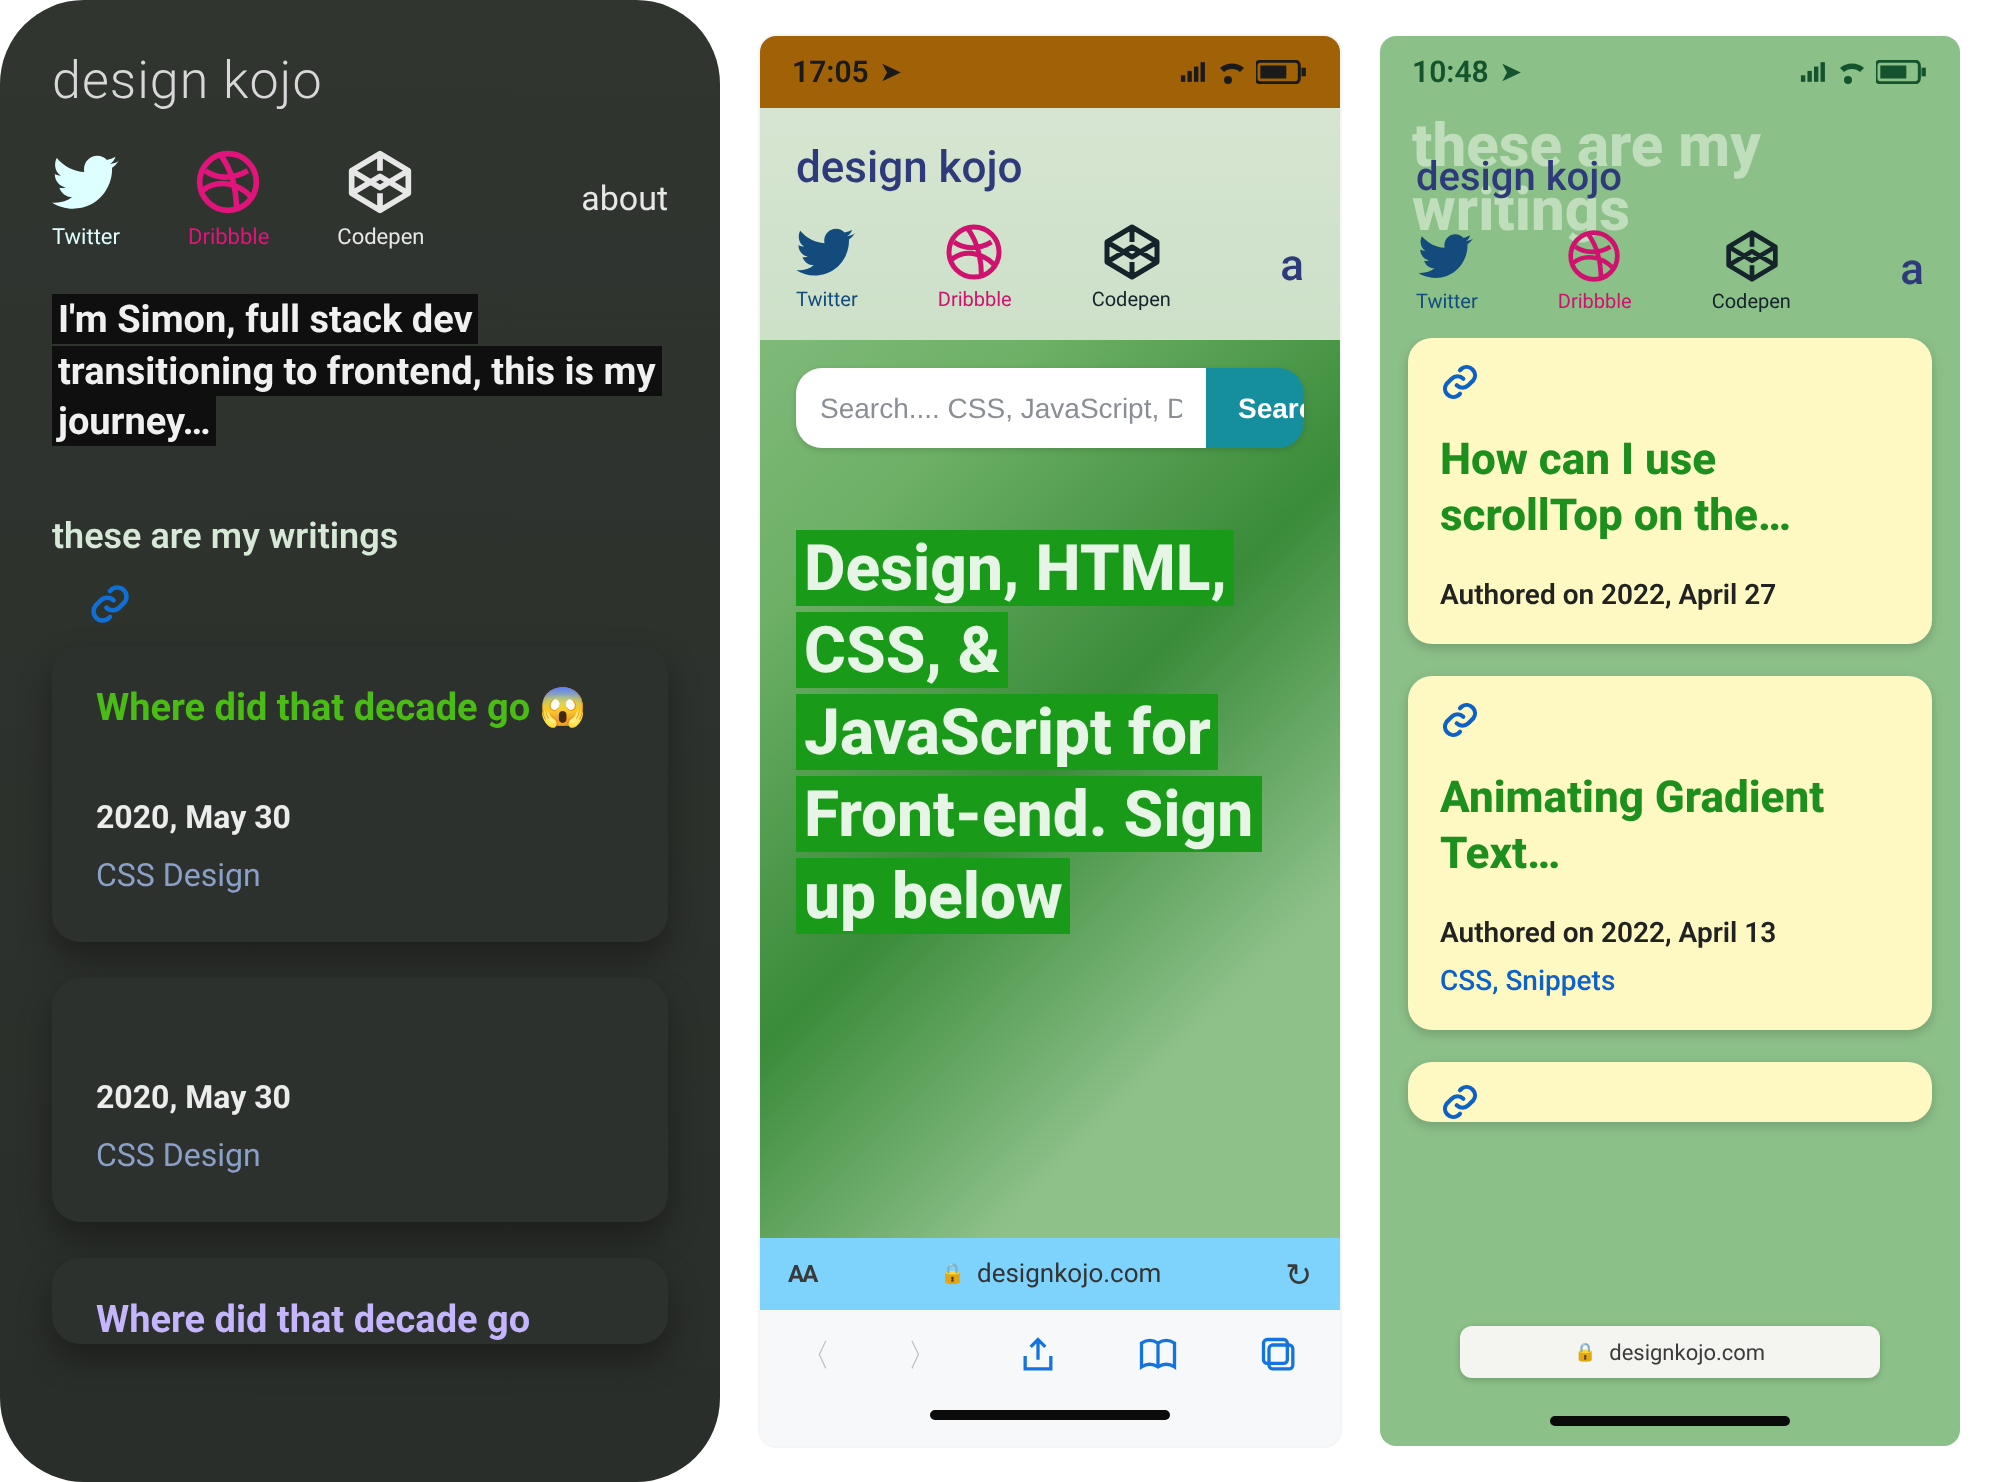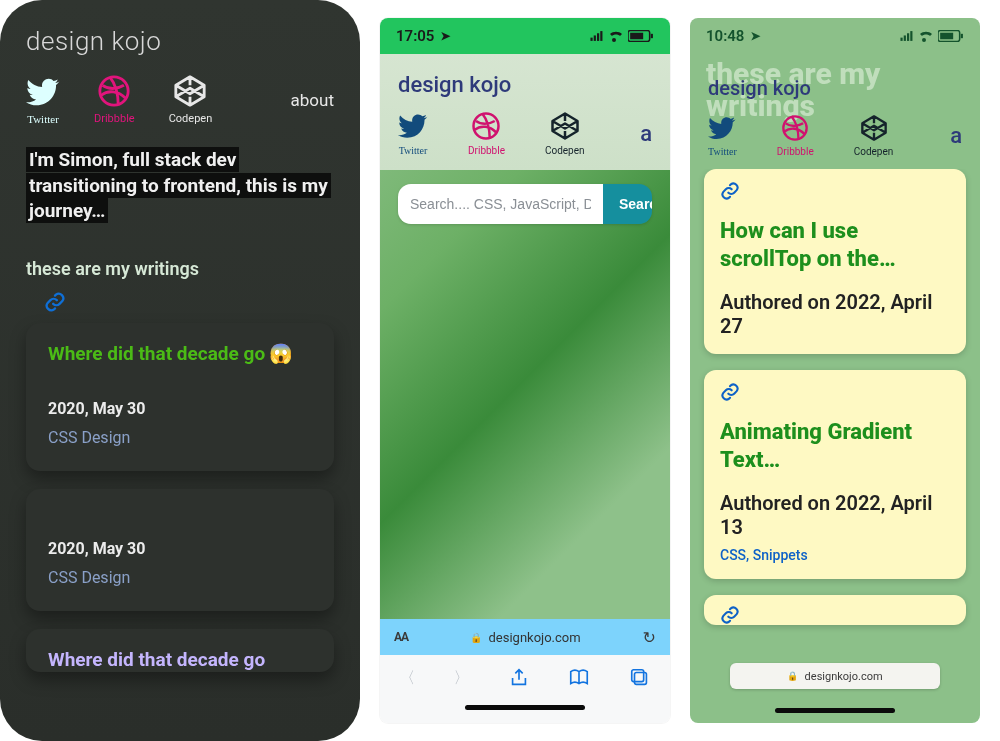--- a/index.html
+++ b/index.html
@@ -9,21 +9,21 @@
   
   .phone-dark {
     width: 360px; height: 741px; position: relative;
     background: linear-gradient(180deg,#303530 0%, #2a2e2a 100%);
     border-radius: 42px; overflow: hidden; color: #e9ecef;
   }
   .phone-dark .inner { padding: 26px 26px 0 26px; }
   .brand-dark { font-size: 26px; font-weight: 300; color: #d8d8d8; letter-spacing: 0.5px; margin-bottom: 18px; }
   .socials { display: flex; align-items: flex-end; gap: 34px; }
   .social { display: flex; flex-direction: column; align-items: center; gap: 4px; font-size: 11px; cursor: pointer; }
-  .social.twitter { color: #dff; font-family: Liberation Serif, serif; }
+  .social.twitter { color: #dff; }
   .social.dribbble { color: #e1147c; }
   .social.codepen { color: #e7e7e7; }
   .social svg { width: 34px; height: 34px; }
   .about-link { margin-left: auto; align-self: center; font-size: 17px; color: #e7e7e7; cursor: pointer; }
   .intro { margin-top: 22px; font-size: 19px; font-weight: 700; line-height: 1.35; color: #f0f0f0; }
   .intro span { background: #0e0f0e; box-decoration-break: clone; -webkit-box-decoration-break: clone; padding: 1px 3px; }
   .writings-head { margin-top: 34px; font-size: 18px; font-weight: 600; color: #d6e8d6; }
   .link-icon-dark { margin: 12px 0 0 18px; color:#0f6fd6; }
   .link-icon-dark svg{ width:22px; height:22px; }
   .card-dark {
@@ -36,21 +36,21 @@
   .card-dark.peek { padding-bottom: 0; }
   .card-dark.peek .title { color:#c4b5fd; }
 
   
   .phone-light {
     width: 290px; height: 705px; margin-top: 18px;
     background: #fff; border-radius: 8px; overflow: hidden;
     box-shadow: 0 0 0 1px rgba(0,0,0,0.04);
     display:flex; flex-direction:column; position:relative;
   }
-  .statusbar { height: 36px; display:flex; align-items:center; justify-content:space-between; padding: 0 16px; font-size: 15px; font-weight:600; color:#1a1a1a; background:#22c55e; }
+  .statusbar { height: 36px; display:flex; align-items:center; justify-content:space-between; padding: 0 16px; font-size: 15px; font-weight:600; color:#1a1a1a; background:#a16207; }
   .statusbar .time { display:flex; align-items:center; gap:6px;}
   .status-icons { display:flex; align-items:center; gap:4px; }
   .status-icons svg { display:block; }
   .viewport-mid {
     flex:1; background: linear-gradient(135deg,#8ec18a 0%, #6db066 30%, #3a8b3a 55%, #8ec18a 80%);
     background-color:#8ec18a; padding: 0; position:relative; overflow:hidden;
   }
   .mid-header { background: rgba(210,228,206,0.0); padding: 18px 18px 8px 18px; }
   .brand-mid { font-size: 22px; font-weight: 500; color:#2e3a7a; }
   .mid-socials { display:flex; align-items:flex-end; gap: 40px; margin-top: 14px; }
@@ -115,21 +115,21 @@
   .right-socials .codepen { color:#15232b; }
   .right-socials svg { width:28px; height:28px; }
   .right-list { padding: 0 14px; margin-top: 8px; overflow:hidden; }
   .card-light {
     background:#fef9c3; border-radius:12px; padding: 12px 16px 16px 16px;
     box-shadow: 0 2px 6px rgba(0,0,0,0.18); margin-bottom: 16px;
   }
   .card-light .lnk { color:#0e62c7; }
   .card-light .lnk svg { width:20px; height:20px; }
   .card-light .title { margin-top:12px; color:#1d8f1d; font-size:22px; font-weight:800; line-height:1.25; }
-  .card-light .auth { margin-top: 18px; font-size:20px; font-weight:600; color:#222; }
+  .card-light .auth { margin-top: 18px; font-size:14px; font-weight:600; color:#222; }
   .card-light .tags { margin-top: 8px; font-size:14px; color:#0e62c7; font-weight:500; }
   .card-light.peek { padding: 10px 16px 0 16px; height: 30px; }
   .right-urlbar {
     position:absolute; bottom:34px; left:50%; transform:translateX(-50%);
     width: 210px; height:26px; background:#f4f4f0; border-radius:6px;
     display:flex; align-items:center; justify-content:center; gap:6px;
     font-size:11px; color:#3b3b3b; box-shadow: 0 1px 3px rgba(0,0,0,0.2);
   }
   .right-urlbar .lock{ font-size:9px; color:#666; }
   .home-ind-right { position:absolute; bottom:10px; left:50%; transform:translateX(-50%); width:120px; height:5px; background:#0b0b0b; border-radius:3px; }
@@ -274,20 +274,21 @@
             <div class="overflow-a">a</div>
           </div>
         </div>
       </div>
 
       <div class="searchbar">
         <input type="text" placeholder="Search.... CSS, JavaScript, D" style="">
         <button>Search</button>
       </div>
 
+      <div class="hero"><span>Design, HTML, CSS, &amp; JavaScript for Front-end. Sign up below</span></div>
     </div>
 
     <div class="safari-url">
       <span class="aa">AA</span>
       <span class="dom">
           <span class="lock">🔒</span>
           <span>designkojo.com</span>
         </span>
       <span class="reload">↻</span>
     </div>

